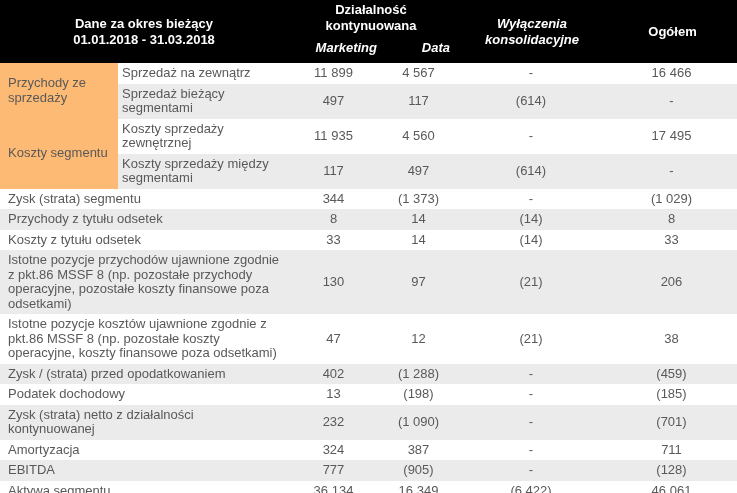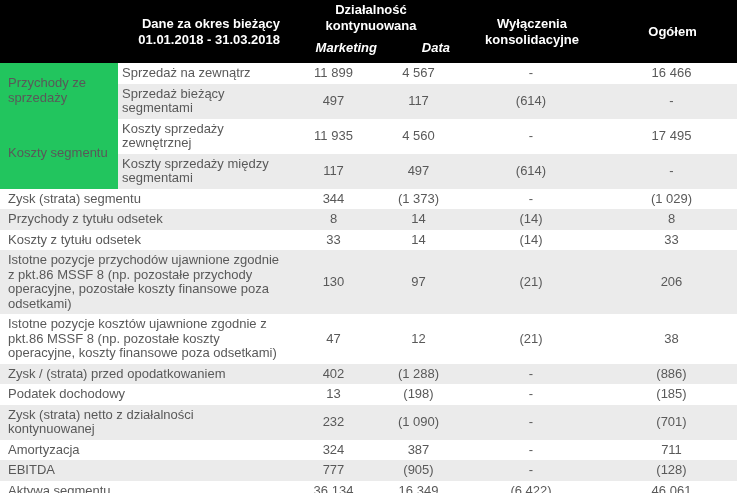--- a/index.html
+++ b/index.html
@@ -21,55 +21,56 @@
   thead th {
     background: #000000;
     color: #ffffff;
     font-size: 13px;
     font-weight: 700;
     line-height: 16px;
     padding: 3px 6px;
     vertical-align: middle;
   }
   th.h-period {
-    text-align: right;
+    text-align: center;
     padding-left: 8px;
   }
   th.h-cont {
     text-align: center;
     padding-top: 2px;
     vertical-align: bottom;
   }
   th.h-mkt, th.h-data {
     text-align: right;
     vertical-align: top;
     padding-bottom: 7px;
     font-style: italic;
   }
   th.h-excl {
     text-align: center;
+    font-style: italic;
   }
   th.h-total {
     text-align: center;
     padding-right: 6px;
   }
   
   tbody td {
     color: #595959;
     font-size: 13px;
     line-height: 14.5px;
     padding: 3px 4px;
     vertical-align: middle;
     background: transparent;
   }
   tbody tr:nth-child(even) {
     background: #ebebeb;
   }
   td.group {
-    background: #22c55e;   
+    background: #fdba74;   
     padding-left: 8px;
   }
   td.sub {
     padding-left: 4px;
   }
   td.label {
     padding-left: 8px;
   }
   td.num {
     text-align: center;
@@ -172,21 +173,21 @@
         <td class="num">47</td>
         <td class="num">12</td>
         <td class="num">(21)</td>
         <td class="num">38</td>
       </tr>
       <tr>
         <td class="label" colspan="2">Zysk / (strata) przed opodatkowaniem</td>
         <td class="num">402</td>
         <td class="num">(1 288)</td>
         <td class="num">-</td>
-        <td class="num">(886)</td>
+        <td class="num">(459)</td>
       </tr>
       <tr>
         <td class="label" colspan="2">Podatek dochodowy</td>
         <td class="num">13</td>
         <td class="num">(198)</td>
         <td class="num">-</td>
         <td class="num">(185)</td>
       </tr>
       <tr>
         <td class="label" colspan="2">Zysk (strata) netto z działalności kontynuowanej</td>

